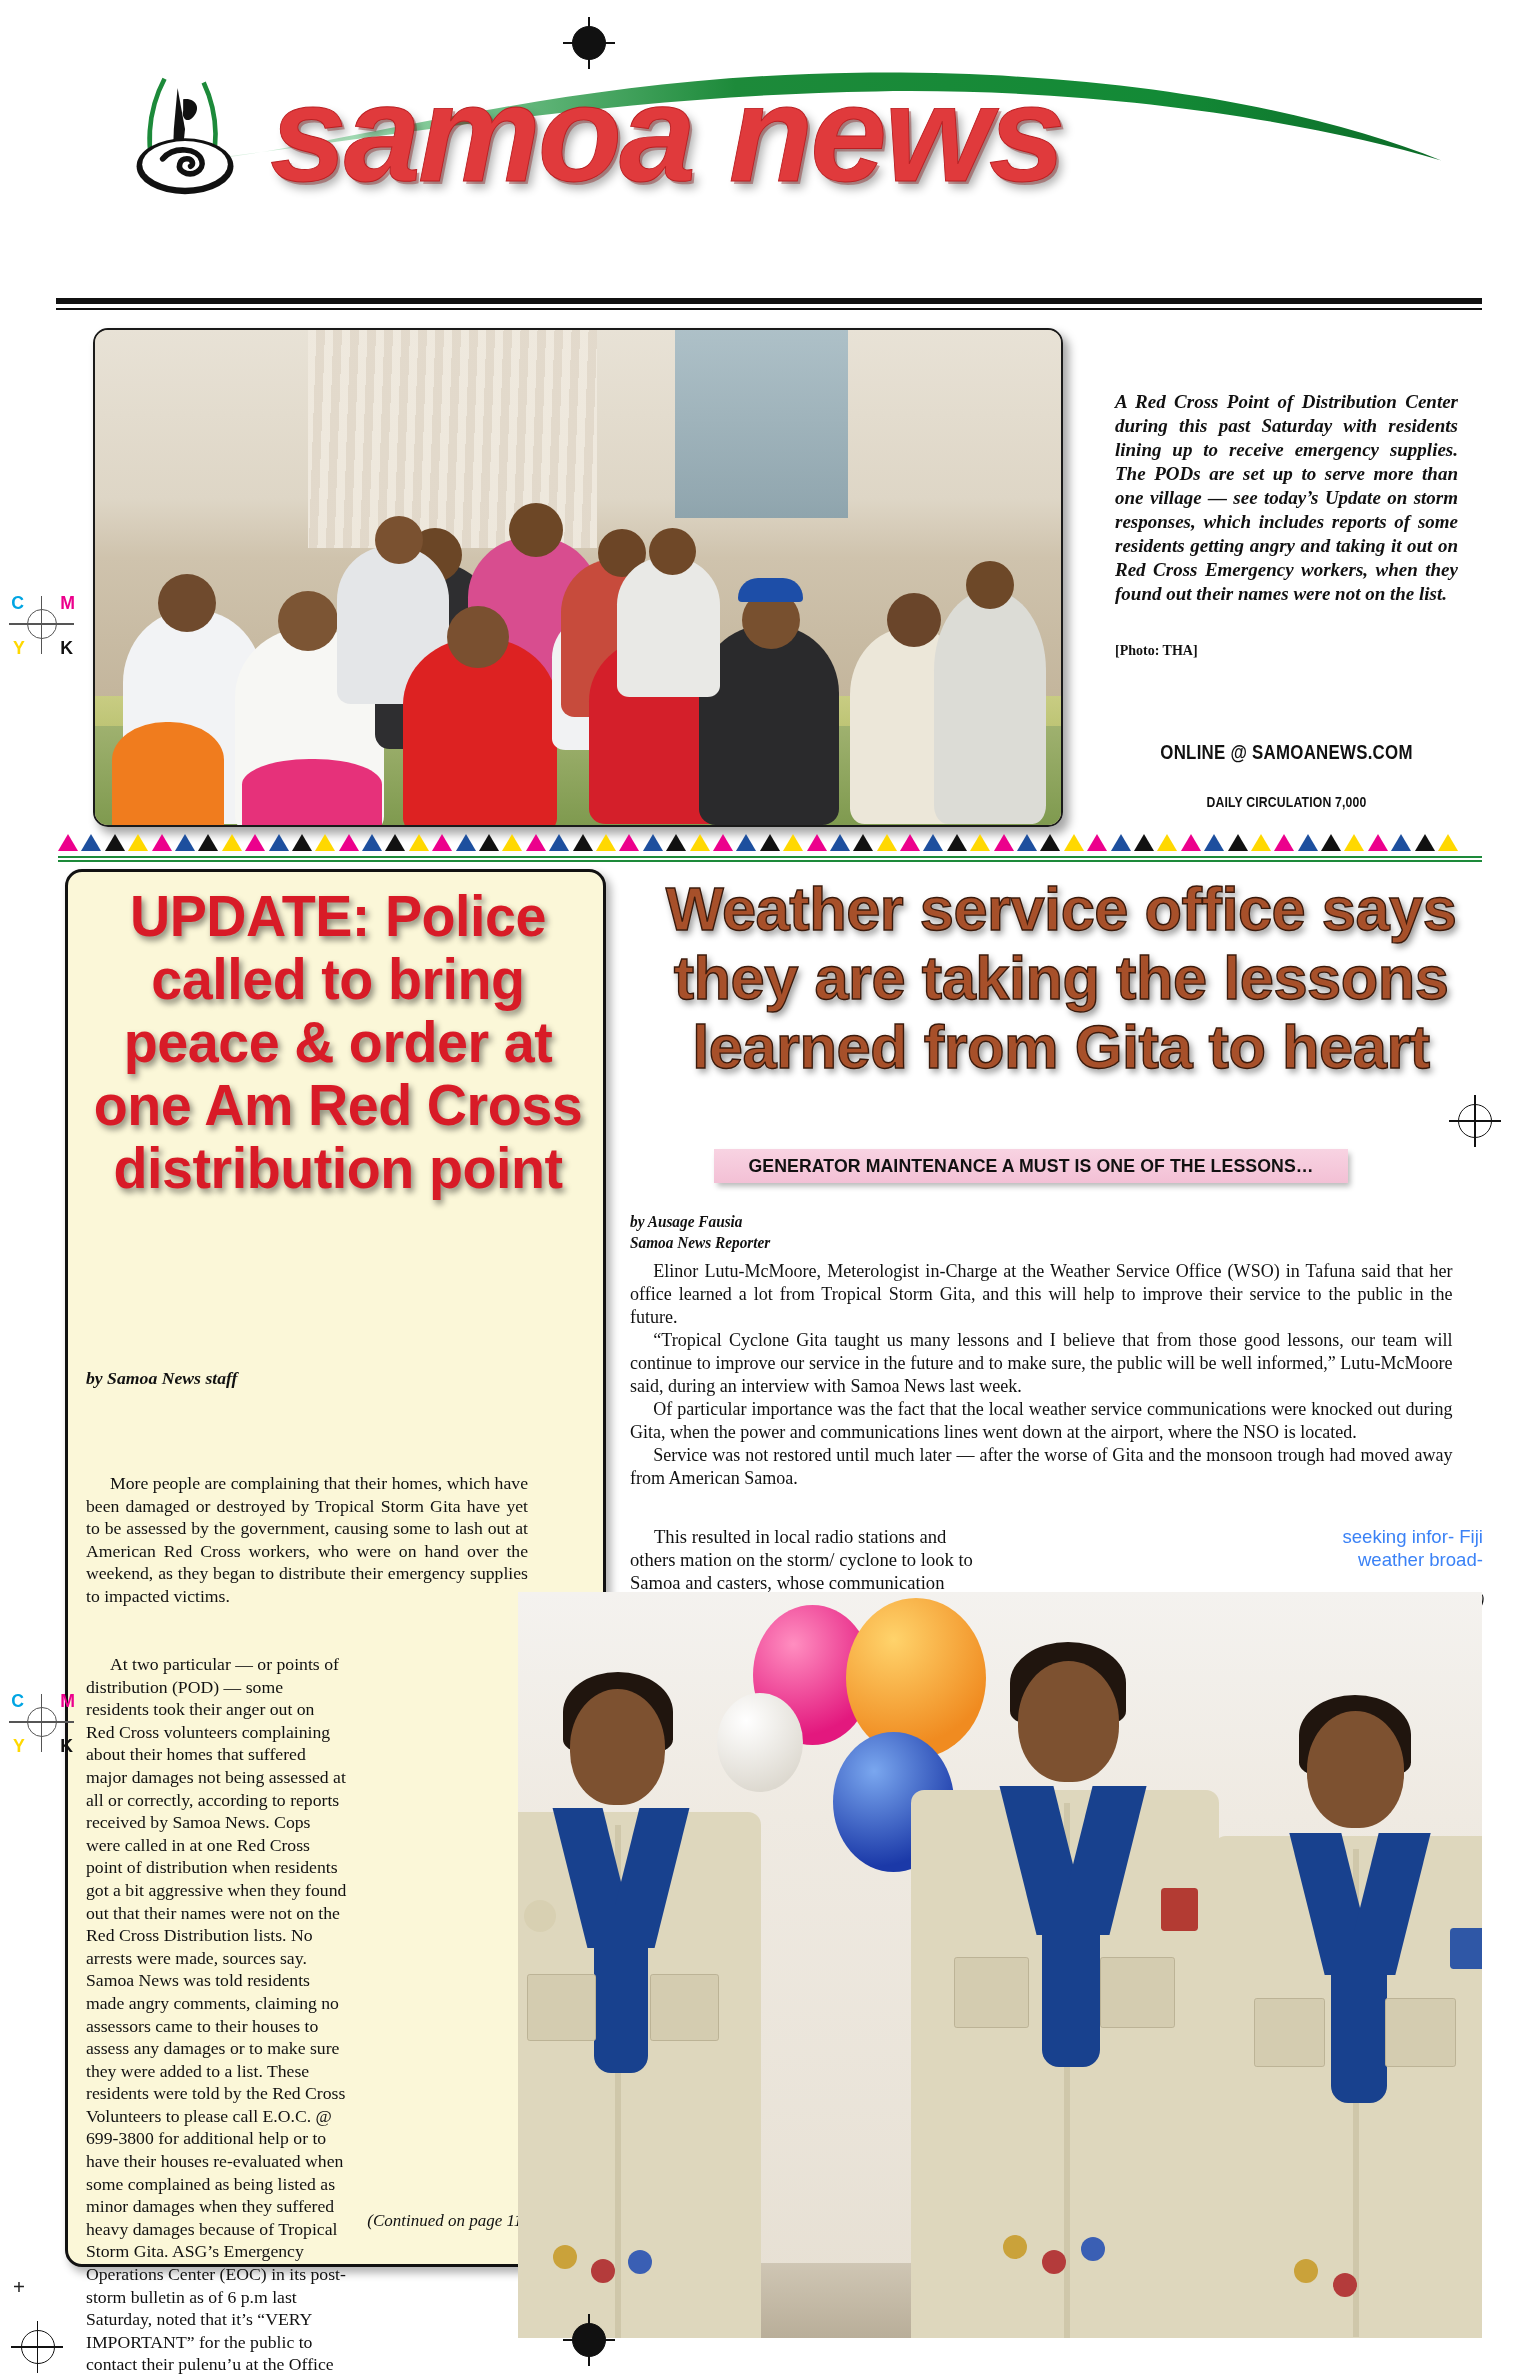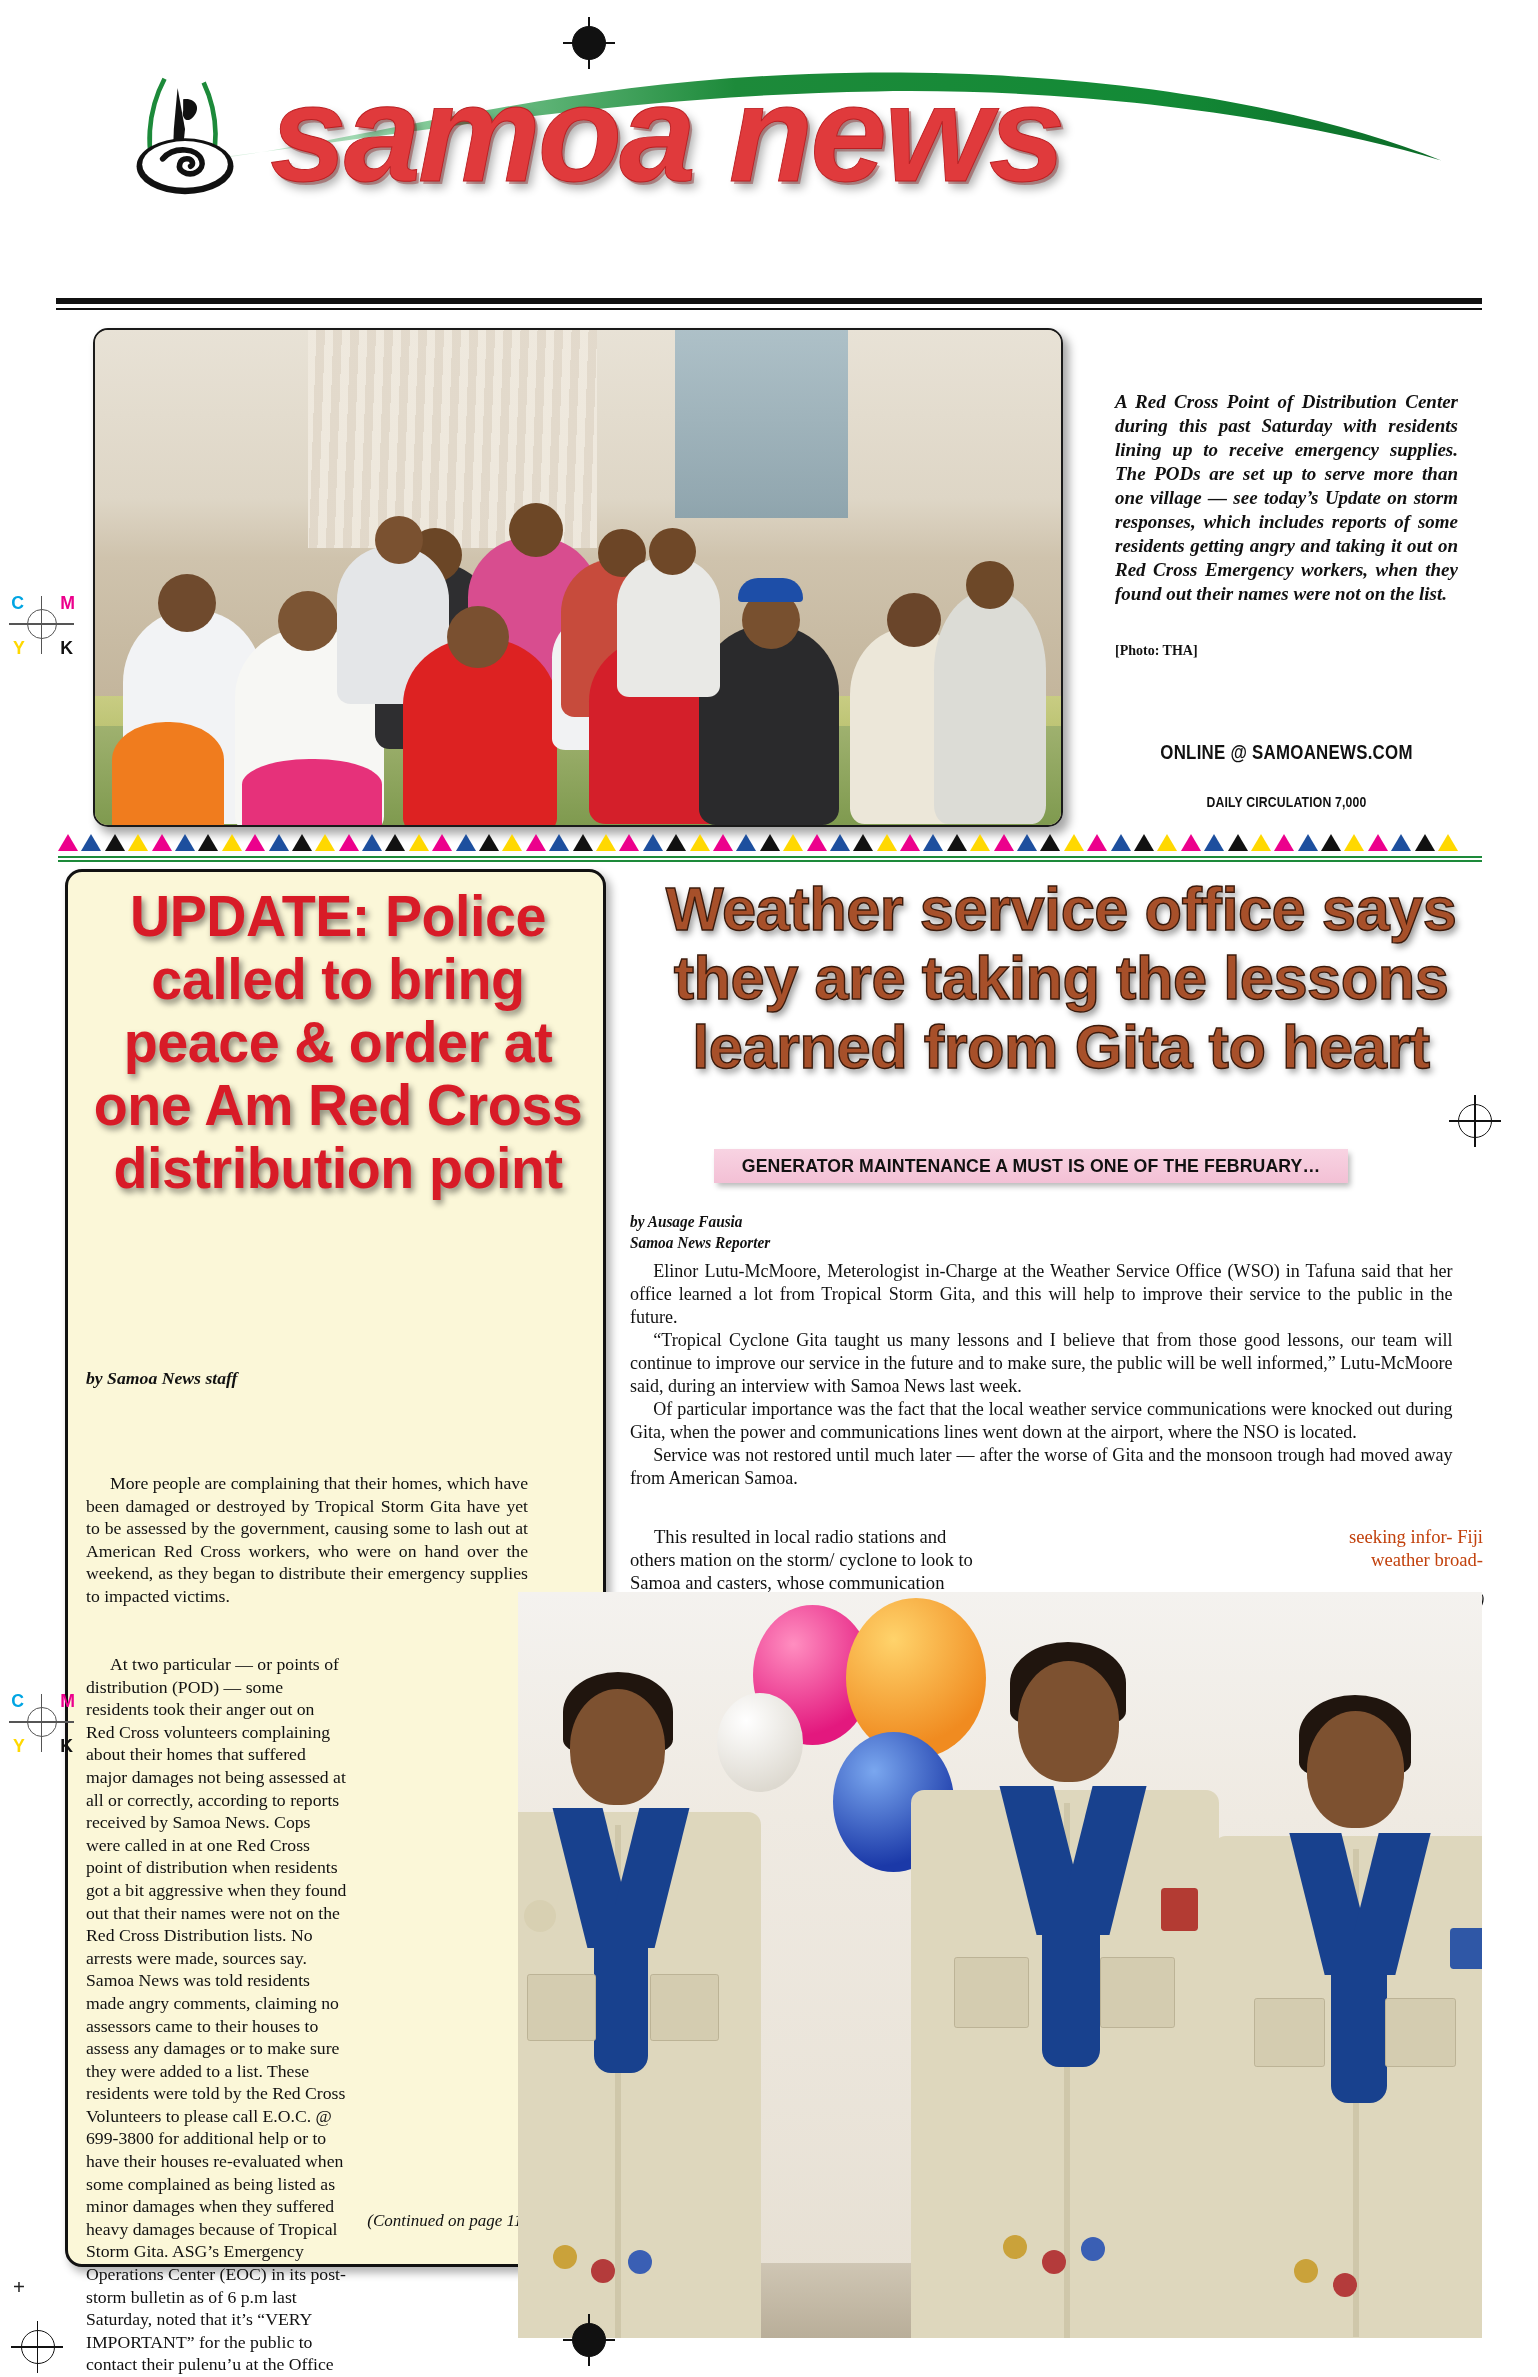--- a/index.html
+++ b/index.html
@@ -176,21 +176,21 @@
   }
   .body-right {
     position:absolute; left:630px; top:1259px; width:848px;
     font-family:"Liberation Serif", serif; font-size:18.6px; line-height:23px;
     color:#111; text-align:justify;
     transform: scaleX(.97); transform-origin:left top;
   }
   .body-right-split { position:absolute; left:630px; top:1525px; width:364px;
     font-family:"Liberation Serif", serif; font-size:18.6px; line-height:23px; color:#111; }
   .body-right-frag { position:absolute; left:1292px; top:1525px; width:191px;
-    font-family:Liberation Serif, serif; font-size:18.6px; line-height:23px; color:#c2410c; text-align:right; }
+    font-family:Liberation Sans, sans-serif; font-size:18.6px; line-height:23px; color:#3b82f6; text-align:right; }
   .cont-right { position:absolute; left:1286px; top:1590px; width:198px; text-align:right;
     font-family:"Liberation Serif", serif; font-style:italic; font-size:17px; color:#111;
     transform: scaleX(.86); transform-origin:right top; }
 
   
   .scouts {
     position:absolute; left:518px; top:1592px; width:964px; height:746px;
     overflow:hidden;
     background:linear-gradient(180deg,#f4f2ef 0%, #efeae2 30%, #e6dfd2 100%);
   }
@@ -395,21 +395,21 @@
     <span class="rh"></span>
       <span class="rv"></span>
       <span class="rc"></span>
     <span class="c">C</span>
     <span class="m">M</span>
     <span class="y">Y</span>
     <span class="k">K</span>
   </div>
 
   <div class="hl-right">Weather service office says they are taking the lessons learned from  Gita  to heart</div>
-  <div class="sub-right">GENERATOR MAINTENANCE A MUST IS ONE OF THE FEBRUARY…</div>
+  <div class="sub-right">GENERATOR MAINTENANCE A MUST IS ONE OF THE LESSONS…</div>
   <div class="byline-right">
     <div>by Ausage Fausia</div>
     <div>Samoa News Reporter</div>
   </div>
   <div class="body-right">
     <div class="indent">Elinor Lutu-McMoore, Meterologist in-Charge at the Weather Service Office (WSO) in Tafuna said that her office learned a lot from Tropical Storm Gita, and this will help to improve their service to the public in the future.</div>
     <div class="indent">“Tropical Cyclone Gita taught us many lessons and I believe that from those good lessons, our team will continue to improve our service in the future and to make sure, the public will be well informed,” Lutu-McMoore said, during an interview with Samoa News last week.</div>
     <div class="indent">Of particular importance was the fact that the local weather service communications were knocked out during Gita, when the power and communications lines went down at the airport, where the NSO is located.</div>
     <div class="indent">Service was not restored until much later — after the worse of Gita and the monsoon trough had moved away from American Samoa.</div>
   </div>

